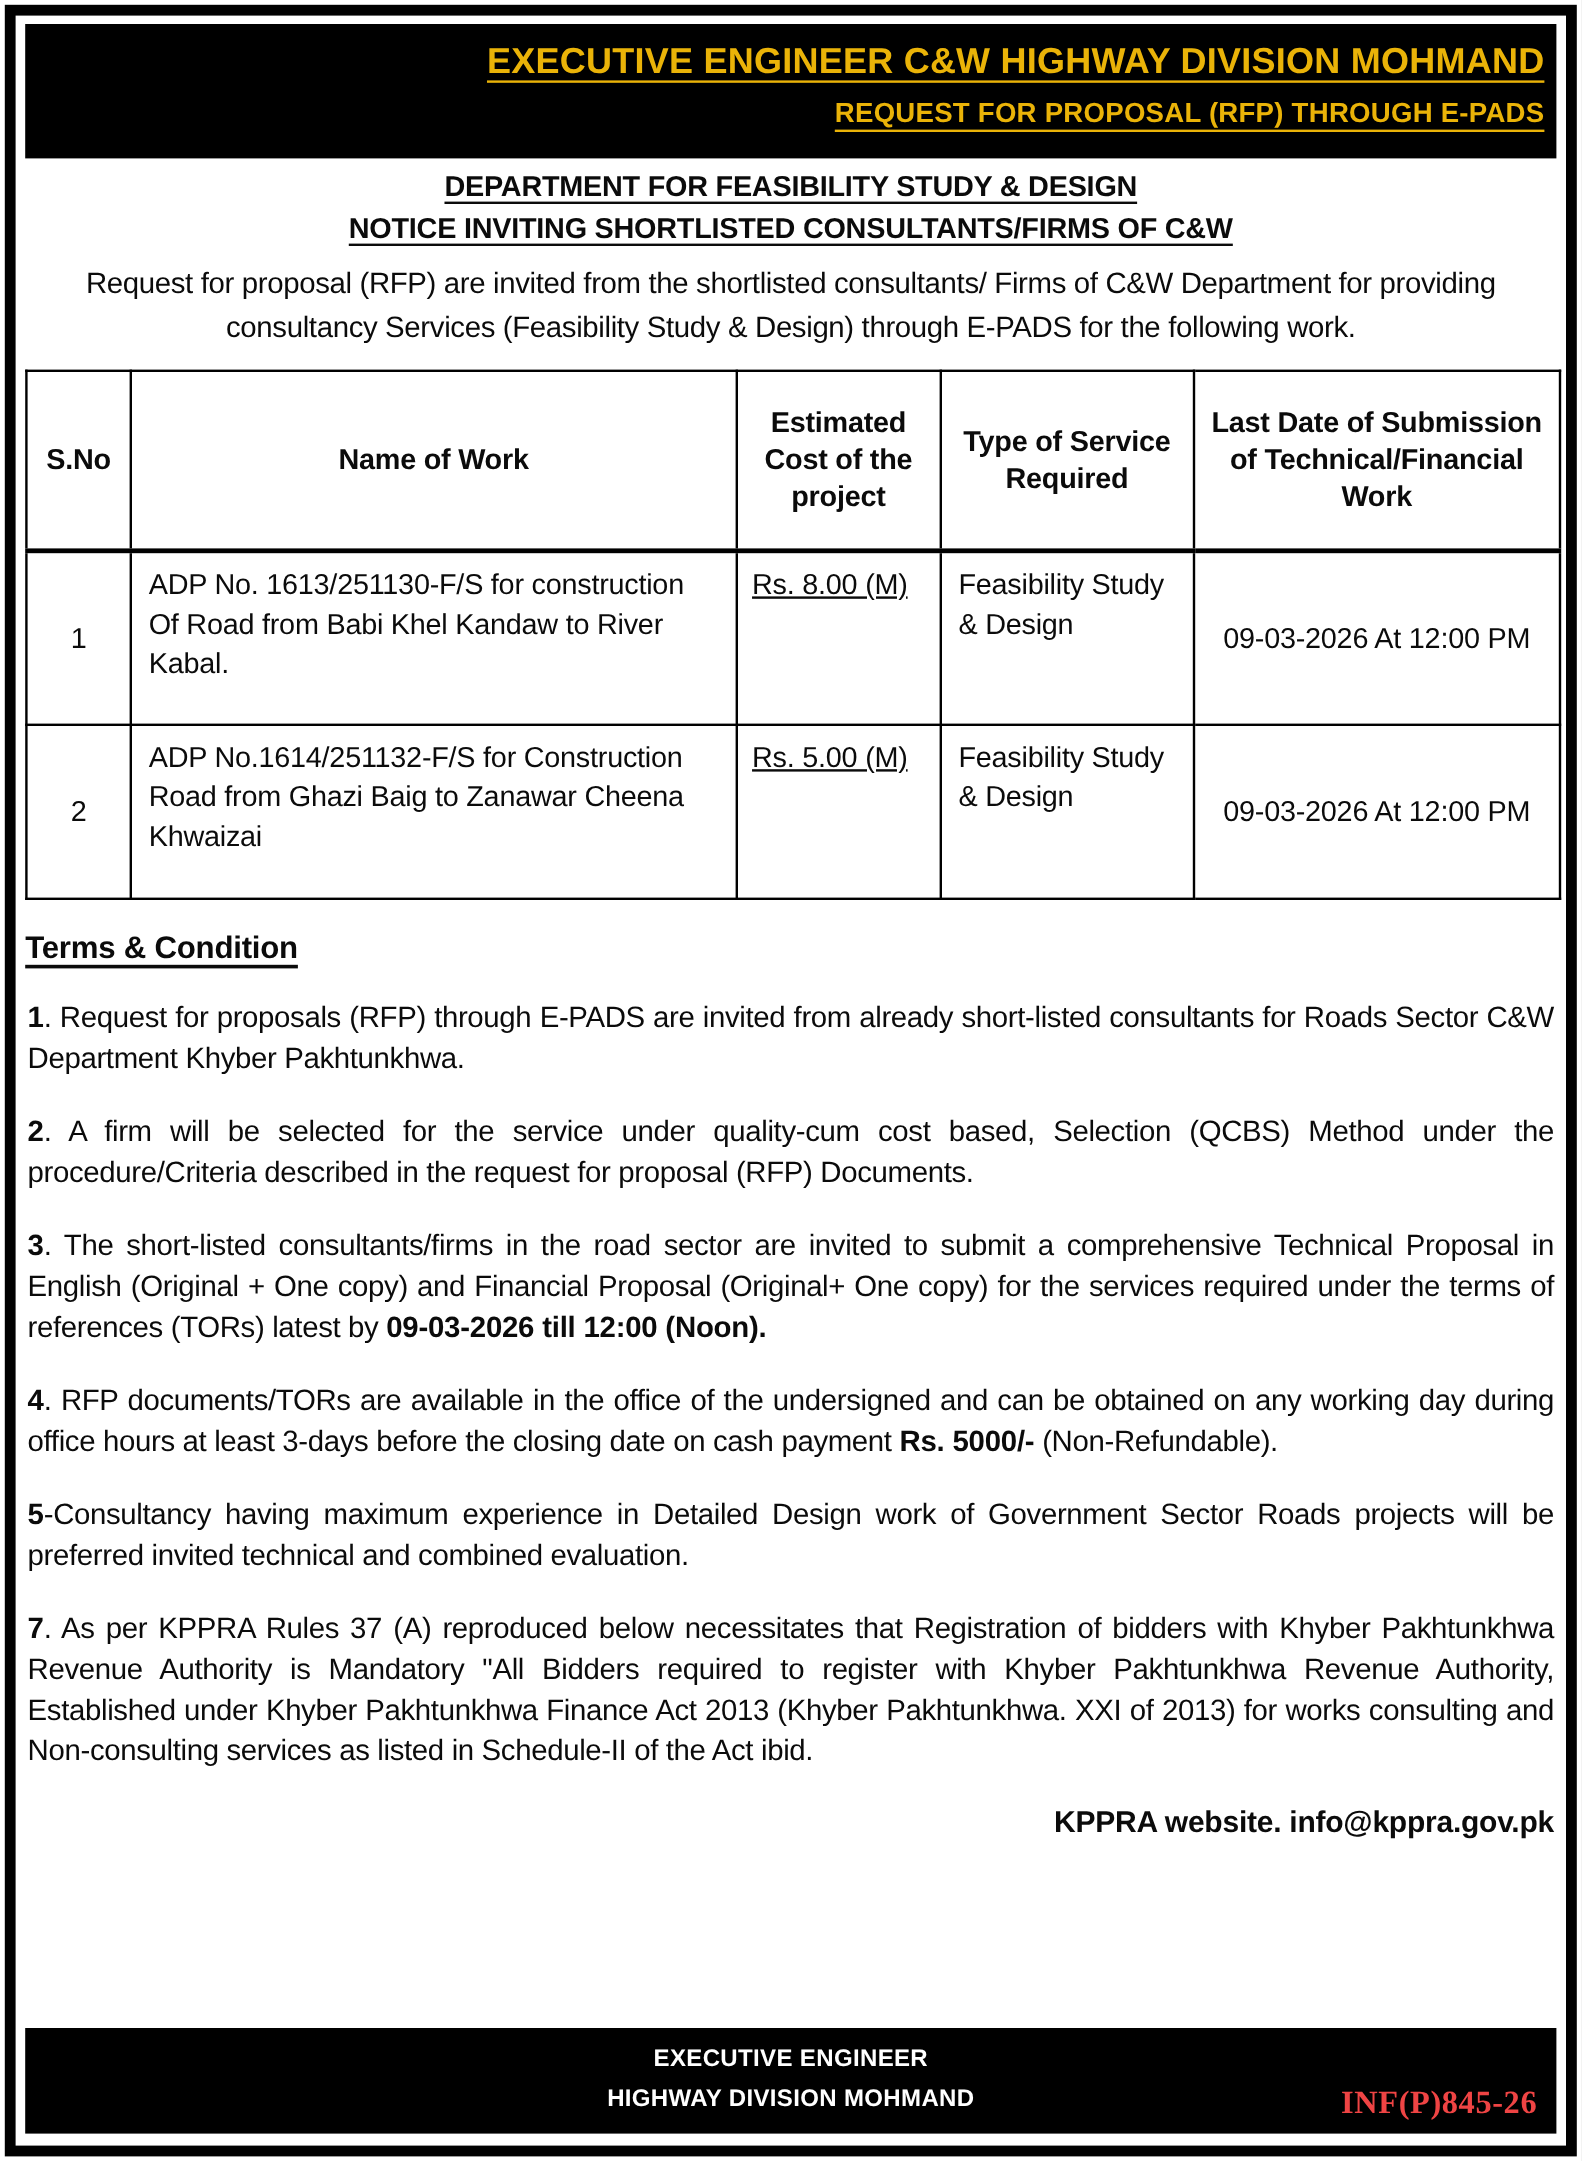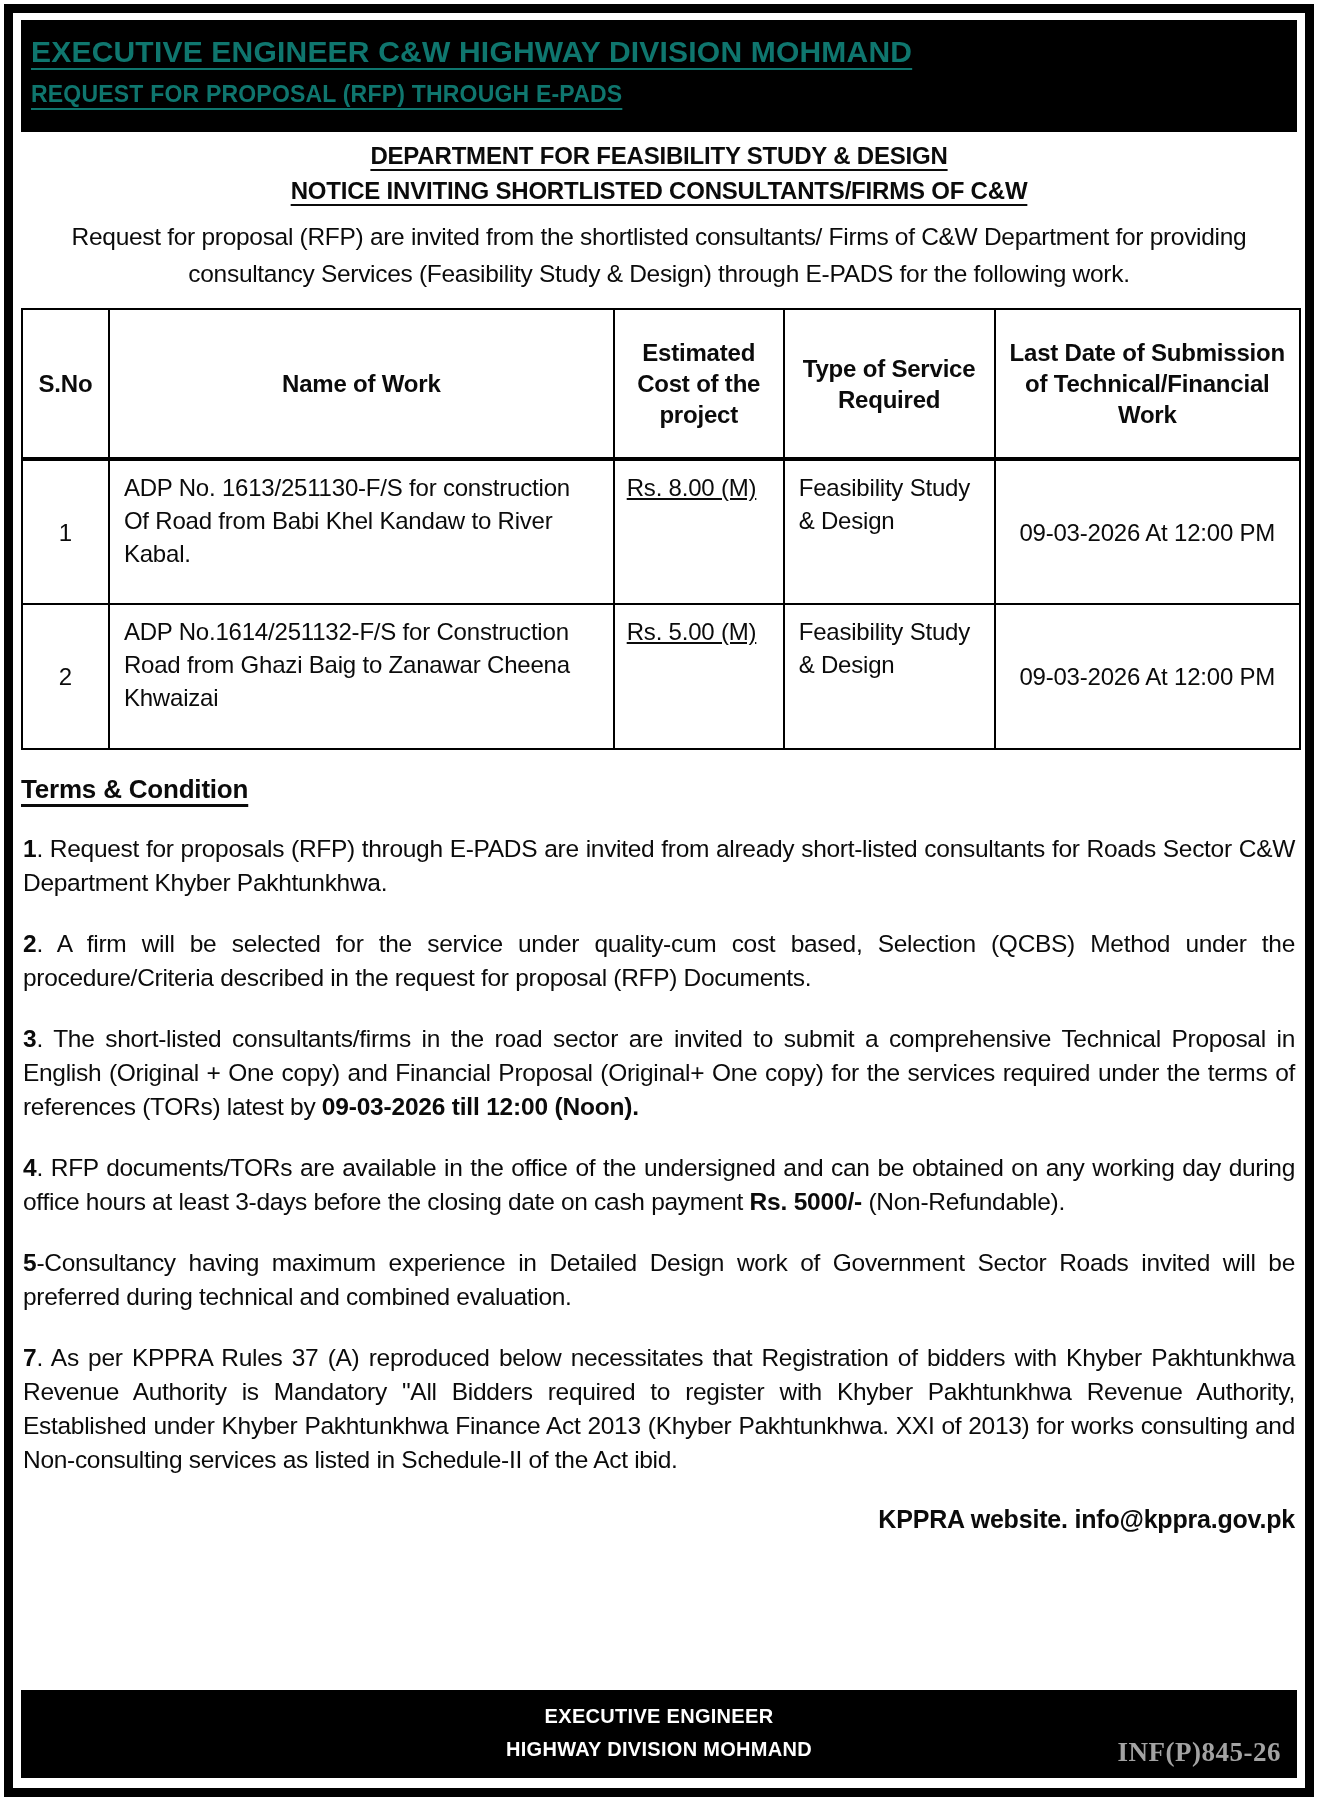--- a/index.html
+++ b/index.html
@@ -22,22 +22,22 @@
   .inner{
     box-sizing:border-box;
     height:100%;
     padding:7px 8px 10px 8px;
     display:flex;
     flex-direction:column;
   }
   
   .band{
     background:#000000;
-    color:#0f766e;
-    text-align:left;
+    color:#eab308;
+    text-align:right;
     padding:12px 10px 16px 10px;
   }
   .band .t1,.band .t2{
     font-weight:bold;
     letter-spacing:.2px;
     text-decoration:underline;
     text-underline-offset:6px;
     text-decoration-thickness:2px;
   }
   .band .t1{font-size:30px;line-height:40px;}
@@ -107,21 +107,21 @@
     text-align:center;
     padding:10px 10px 12px 10px;
     min-height:82px;box-sizing:border-box;
   }
   .footer-band .f1,.footer-band .f2{
     font-weight:bold;font-size:20px;line-height:33px;letter-spacing:.3px;
   }
   .inf-ref{
     position:absolute;right:16px;bottom:10px;
     font-family:"Liberation Serif","DejaVu Serif",serif;
-    font-size:27px;font-weight:bold;color:#a3a3a3;letter-spacing:.5px;
+    font-size:27px;font-weight:bold;color:#ef4444;letter-spacing:.5px;
   }
 </style>
 </head>
 <body>
 
 <div class="sheet">
   <div class="frame">
     <div class="inner">
 
       <div class="band">
@@ -170,21 +170,21 @@
           </tr>
         </tbody>
       </table>
 
       <div class="terms-heading">Terms &amp; Condition</div>
 
       <p class="term"><b>1</b><span>. Request for proposals (RFP) through E-PADS are invited from already short-listed consultants for Roads Sector C&amp;W Department Khyber Pakhtunkhwa.</span></p>
       <p class="term"><b>2</b><span>. A firm will be selected for the service under quality-cum cost based, Selection (QCBS) Method under the procedure/Criteria described in the request for proposal (RFP) Documents.</span></p>
       <p class="term"><b>3</b><span>. The short-listed consultants/firms in the road sector are invited to submit a comprehensive Technical Proposal in English (Original + One copy) and Financial Proposal (Original+ One copy) for the services required under the terms of references (TORs) latest by </span><b>09-03-2026 till 12:00 (Noon).</b></p>
       <p class="term"><b>4</b><span>. RFP documents/TORs are available in the office of the undersigned and can be obtained on any working day during office hours at least 3-days before the closing date on cash payment </span><b>Rs. 5000/-</b><span> (Non-Refundable).</span></p>
-      <p class="term"><b>5</b><span>-Consultancy having maximum experience in Detailed Design work of Government Sector Roads invited will be preferred during technical and combined evaluation.</span></p>
+      <p class="term"><b>5</b><span>-Consultancy having maximum experience in Detailed Design work of Government Sector Roads projects will be preferred invited technical and combined evaluation.</span></p>
       <p class="term"><b>7</b><span>. As per KPPRA Rules 37 (A) reproduced below necessitates that Registration of bidders with Khyber Pakhtunkhwa Revenue Authority is Mandatory "All Bidders required to register with Khyber Pakhtunkhwa Revenue Authority, Established under Khyber Pakhtunkhwa Finance Act 2013 (Khyber Pakhtunkhwa. XXI of 2013) for works consulting and Non-consulting services as listed in Schedule-II of the Act ibid.</span></p>
 
       <div class="kppra">KPPRA website. info@kppra.gov.pk</div>
 
       <div class="footer-band">
         <div class="f1">EXECUTIVE ENGINEER</div>
         <div class="f2">HIGHWAY DIVISION MOHMAND</div>
         <div class="inf-ref">INF(P)845-26</div>
       </div>
 

